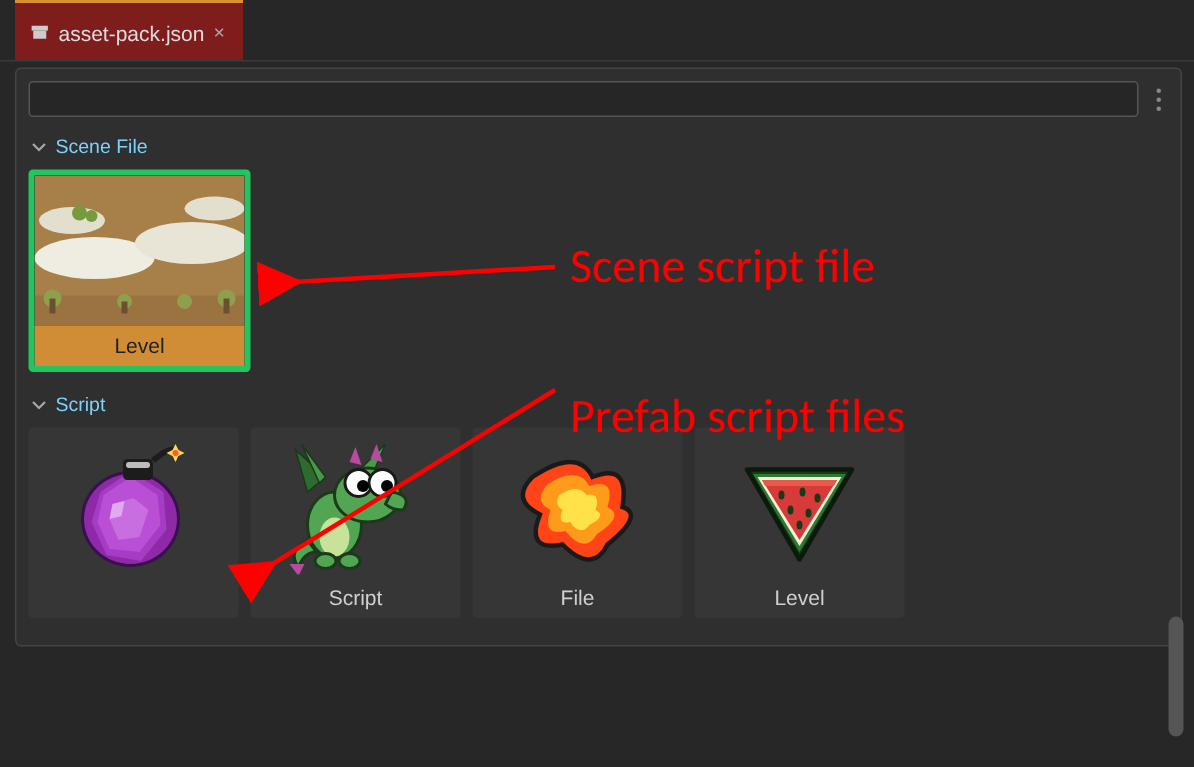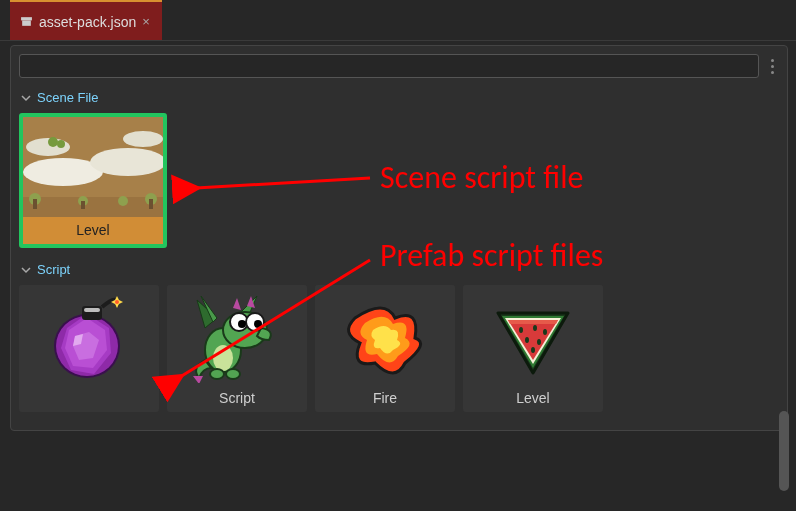--- a/index.html
+++ b/index.html
@@ -311,21 +311,21 @@
         </div>
 
         <div class="tile">
           <div class="thumb">
             <svg width="100" height="95" viewBox="0 0 100 95">
               <path d="M20 30 Q50 10 60 30 Q85 20 80 50 Q95 55 70 75 Q60 95 40 75 Q15 80 25 55 Q5 45 20 30 Z" fill="#ff4418" stroke="#1a1a1a" stroke-width="3"></path>
               <path d="M30 35 Q50 22 58 36 Q76 30 70 50 Q82 56 63 68 Q55 82 42 66 Q26 70 32 52 Q20 46 30 35 Z" fill="#ff9b1a"></path>
               <path d="M38 42 Q50 34 56 42 Q66 40 62 52 Q70 56 58 62 Q52 70 45 60 Q36 62 40 52 Q34 48 38 42 Z" fill="#ffe14a"></path>
             </svg>
           </div>
-          <div class="caption script-caption">Fire</div>
+          <div class="caption script-caption">File</div>
         </div>
 
         <div class="tile">
           <div class="thumb">
             <svg width="100" height="95" viewBox="0 0 100 95">
               <path d="M15 25 L85 25 L50 85 Z" fill="#19391b" stroke="#0c1a0c" stroke-width="3" stroke-linejoin="round"></path>
               <path d="M19 28 L81 28 L50 80 Z" fill="#2f7a33"></path>
               <path d="M22 30 L78 30 L50 76 Z" fill="#f6f0d8"></path>
               <path d="M25 32 L75 32 L50 72 Z" fill="#d83a3a"></path>
               <path d="M25 32 L75 32 L73 36 L27 36 Z" fill="#e65a4a"></path>
@@ -350,15 +350,15 @@
   <svg class="anno-svg" width="796" height="511">
     <defs>
       <marker id="ah" markerWidth="10" markerHeight="10" refX="2" refY="5" orient="auto">
         <path d="M10 0 L0 5 L10 10 Z" fill="#ff0000"></path>
       </marker>
     </defs>
     <line x1="370" y1="178" x2="196" y2="188" stroke="#ff0000" stroke-width="3" marker-end="url(#ah)"></line>
     <line x1="370" y1="260" x2="180" y2="377" stroke="#ff0000" stroke-width="3" marker-end="url(#ah)"></line>
   </svg>
   <div class="anno" style="left:380px; top:158px;">Scene script file</div>
-  <div class="anno" style="left:380px; top:236px;">Prefab script files</div>
+  <div class="anno" style="left:380px; top:258px;">Prefab script files</div>
 
 </div>
 
 </body></html>

